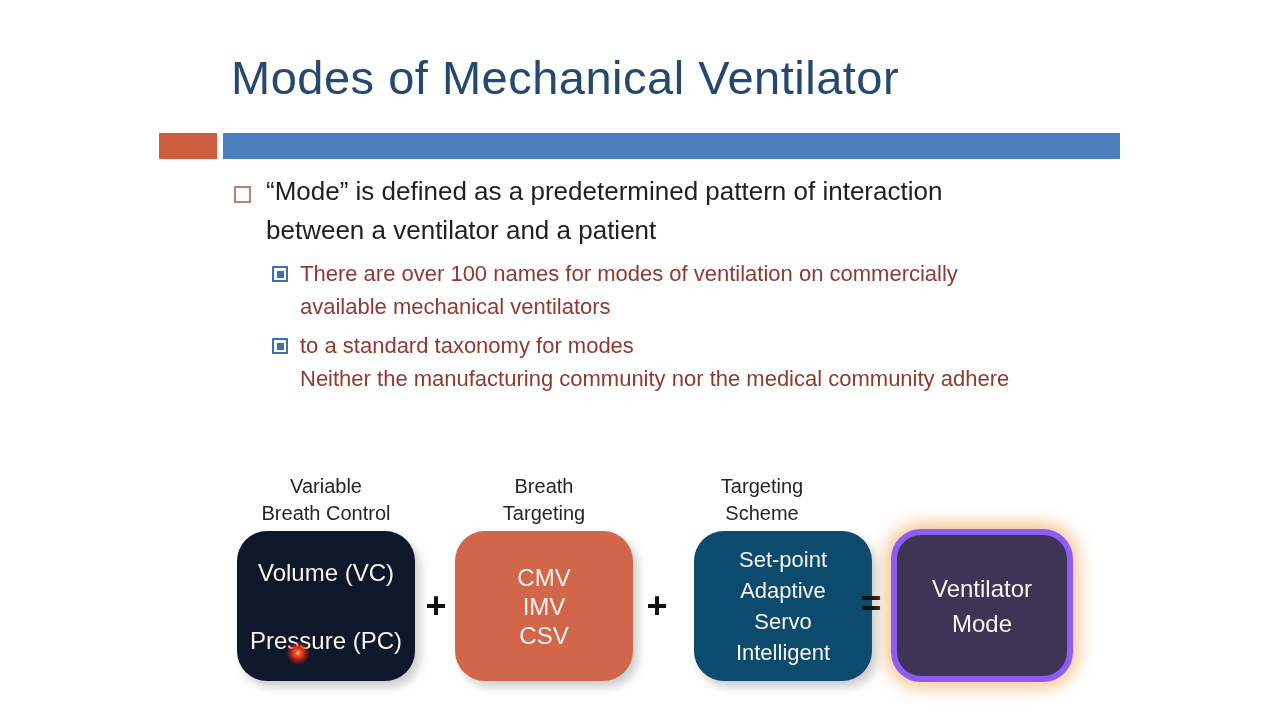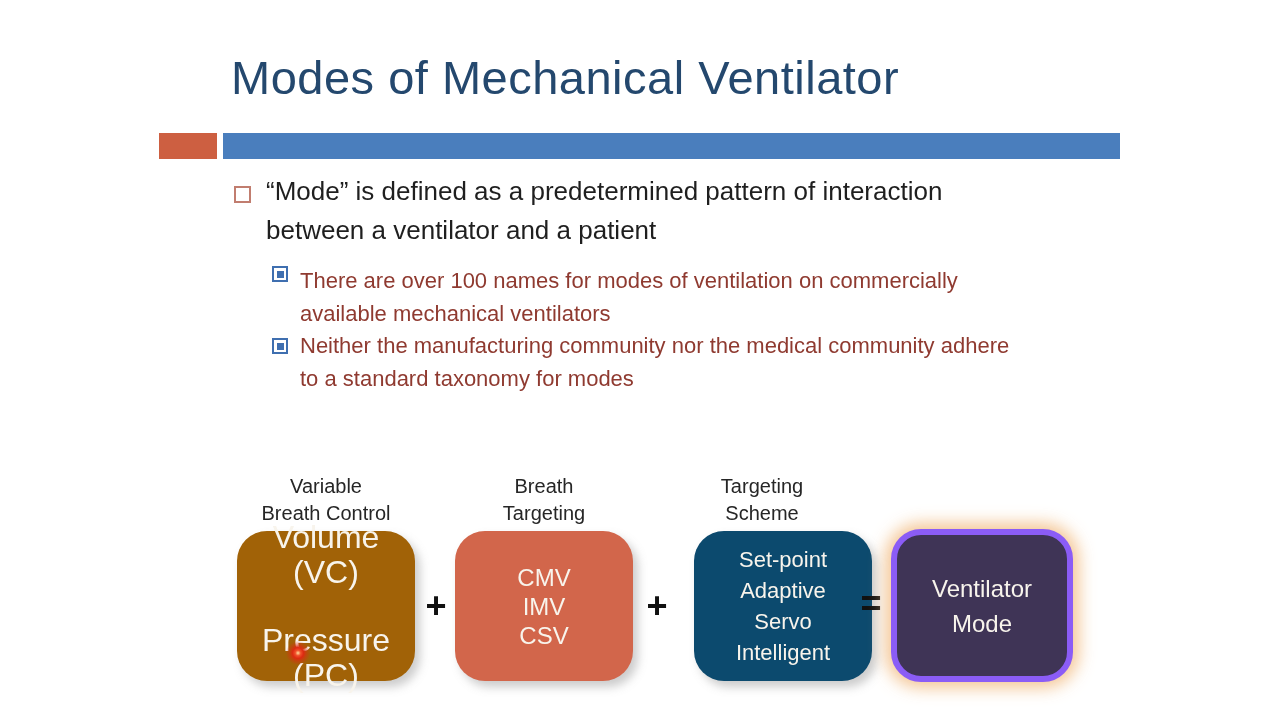--- a/index.html
+++ b/index.html
@@ -42,39 +42,39 @@
     border:2px solid #3F6FB0; background:#ffffff;
     display:flex; align-items:center; justify-content:center;
   }
   .sq2 .core { width:7px; height:7px; background:#3F6FB0; display:block; }
   .sq2.s1 { left:272px; top:266px; }
   .sq2.s2 { left:272px; top:338px; }
   .sub-bullet {
     position:absolute; left:300px;
     font-size:22px; line-height:33px; color:#8F3A30;
   }
-  .sub-bullet.s1 { top:264px; }
+  .sub-bullet.s1 { top:257px; }
   .sub-bullet.s2 { top:329px; }
 
   
   .dg-label {
     position:absolute; top:473px; width:178px;
     text-align:center; font-size:20px; line-height:27px; color:#262626;
   }
   .dg-label.c0 { left:237px; }
   .dg-label.c1 { left:455px; }
   .dg-label.c2 { left:673px; }
 
   .dg-box {
     position:absolute; top:531px; width:178px; height:150px;
     border-radius:30px; color:#F8F4EC; text-align:center;
     display:flex; flex-direction:column; align-items:center; justify-content:center;
     box-shadow:5px 6px 10px rgba(110,110,110,0.35);
   }
-  .dg-box.c0 { left:237px; background:#a16207; font-size:32px; line-height:35px;gap:33px; }
+  .dg-box.c0 { left:237px; background:#0f172a; font-size:24px; line-height:35px;gap:33px; }
   .dg-box.c1 { left:455px; background:#D2664B; font-size:24px; line-height:29px;align-items:center; }
   .dg-box.c2 { left:694px; background:#0c4a6e; font-size:22px; line-height:31px; }
   .dg-box.c3 {
     left:891px; top:529px; width:182px; height:153px;
     background:#3F3456; font-size:24px; line-height:35px;
     border:6px solid #8b5cf6;
     box-shadow:0 0 16px 6px rgba(242,189,133,0.85);
   }
 
   .op {
@@ -115,22 +115,22 @@
     </span>
   <div class="sub-bullet s1">
     <div>There are over 100 names for modes of ventilation on commercially</div>
     <div>available mechanical ventilators</div>
   </div>
 
   <span class="sq2 s2">
       <span class="core"></span>
     </span>
   <div class="sub-bullet s2">
+    <div>to a standard taxonomy for modes</div>
     <div>Neither the manufacturing community nor the medical community adhere</div>
-    <div>to a standard taxonomy for modes</div>
   </div>
 
   <div class="dg-label c0">
     <div>Variable</div>
     <div>Breath Control</div>
   </div>
   <div class="dg-label c1">
     <div>Breath</div>
     <div>Targeting</div>
   </div>

